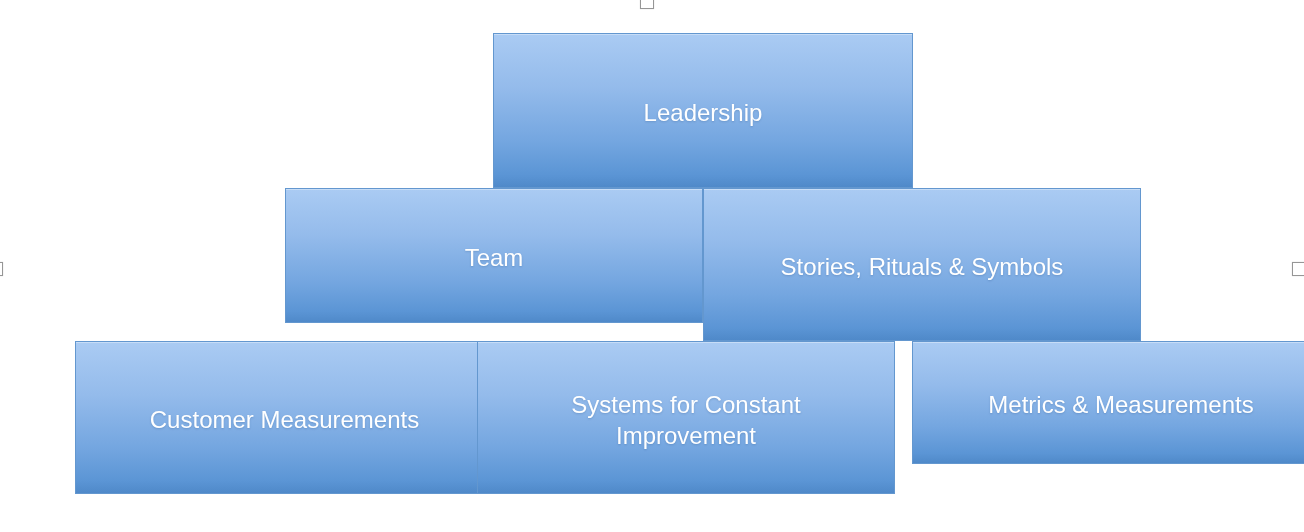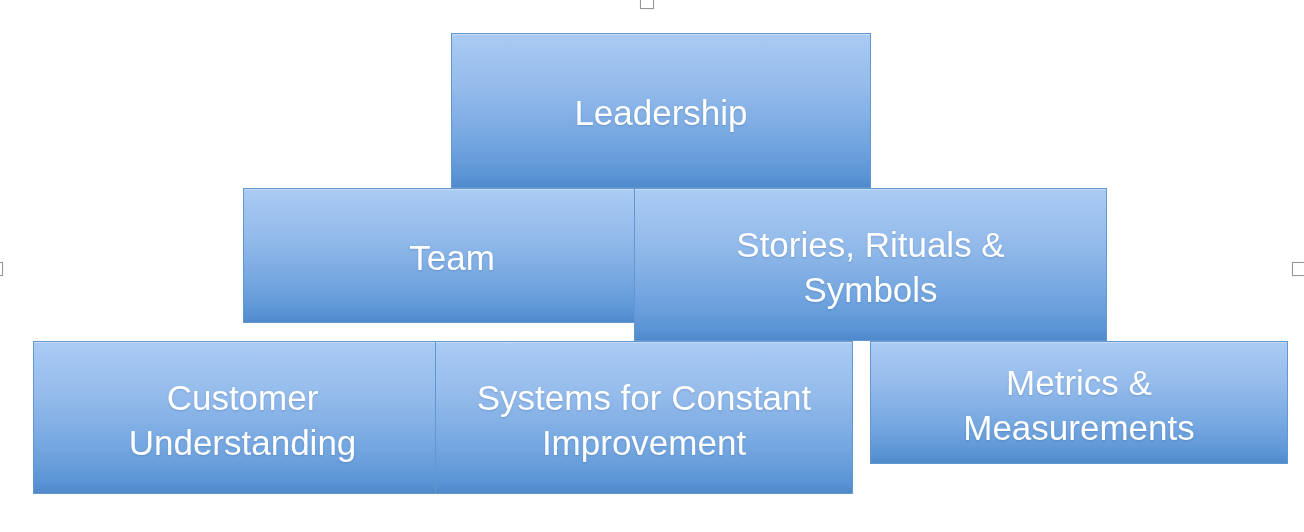--- a/index.html
+++ b/index.html
@@ -26,32 +26,33 @@
       #94bbeb 35%,
       #74a6e0 70%,
       #5b95d5 92%,
       #4f89c9 100%);
     box-shadow: inset 0 1px 0 rgba(255,255,255,0.35);
     display: flex;
     align-items: center;
     justify-content: center;
     text-align: center;
     color: #ffffff;
-    font-size: 35px;
+    font-size: 24px;
     line-height: 1.28;
     padding: 6px 30px 0 30px;
     text-shadow: 0 1px 2px rgba(40,80,130,0.25);
     cursor: default;
     user-select: none;
+    margin-left: 42px;
   }
   
   .box-leadership { left: 451px; top: 33px;  width: 420px; height: 155px; }
   
   .box-team       { left: 243px; top: 188px; width: 418px; height: 135px; }
-  .box-stories    { left: 634px; top: 188px; width: 473px; height: 153px; }
+  .box-stories    { left: 661px; top: 188px; width: 438px; height: 153px; }
   
   .box-customer   { left: 33px;  top: 341px; width: 419px; height: 153px; }
   .box-systems    { left: 435px; top: 341px; width: 418px; height: 153px; }
   .box-metrics    { left: 870px; top: 341px; width: 418px; height: 123px; }
 
   .handle {
     position: absolute;
     width: 14px;
     height: 14px;
     box-sizing: border-box;
@@ -77,21 +78,21 @@
   </div>
 
   <div class="box box-team">
     <span>Team</span>
   </div>
   <div class="box box-stories">
     <span>Stories, Rituals &amp; Symbols</span>
   </div>
 
   <div class="box box-customer">
-    <span>Customer Understanding</span>
+    <span>Customer Measurements</span>
   </div>
   <div class="box box-systems">
     <span>Systems for Constant Improvement</span>
   </div>
   <div class="box box-metrics">
     <span>Metrics &amp; Measurements</span>
   </div>
 
 </div>
 

